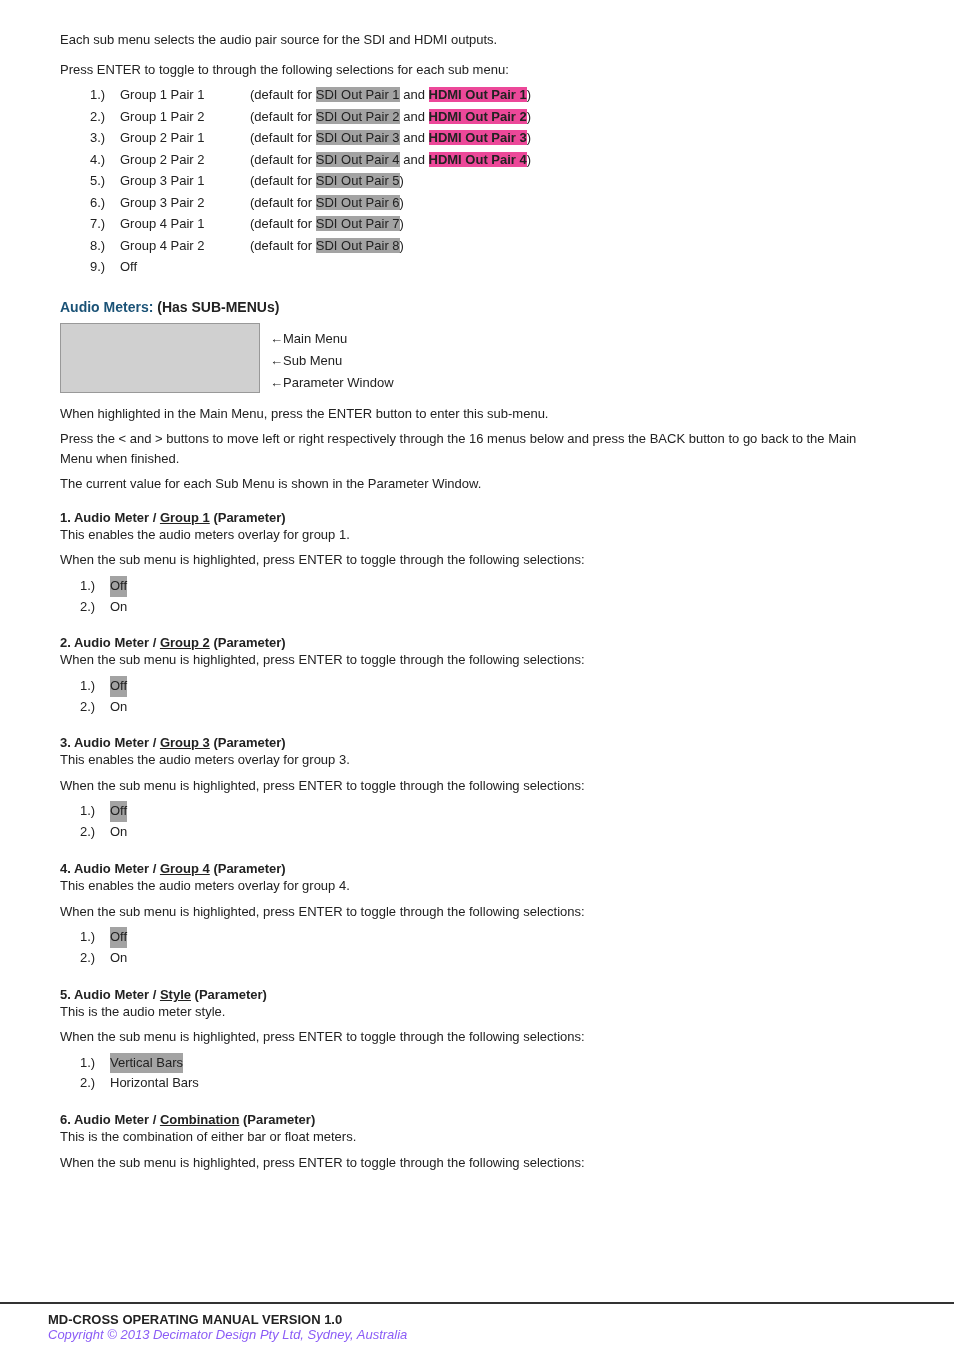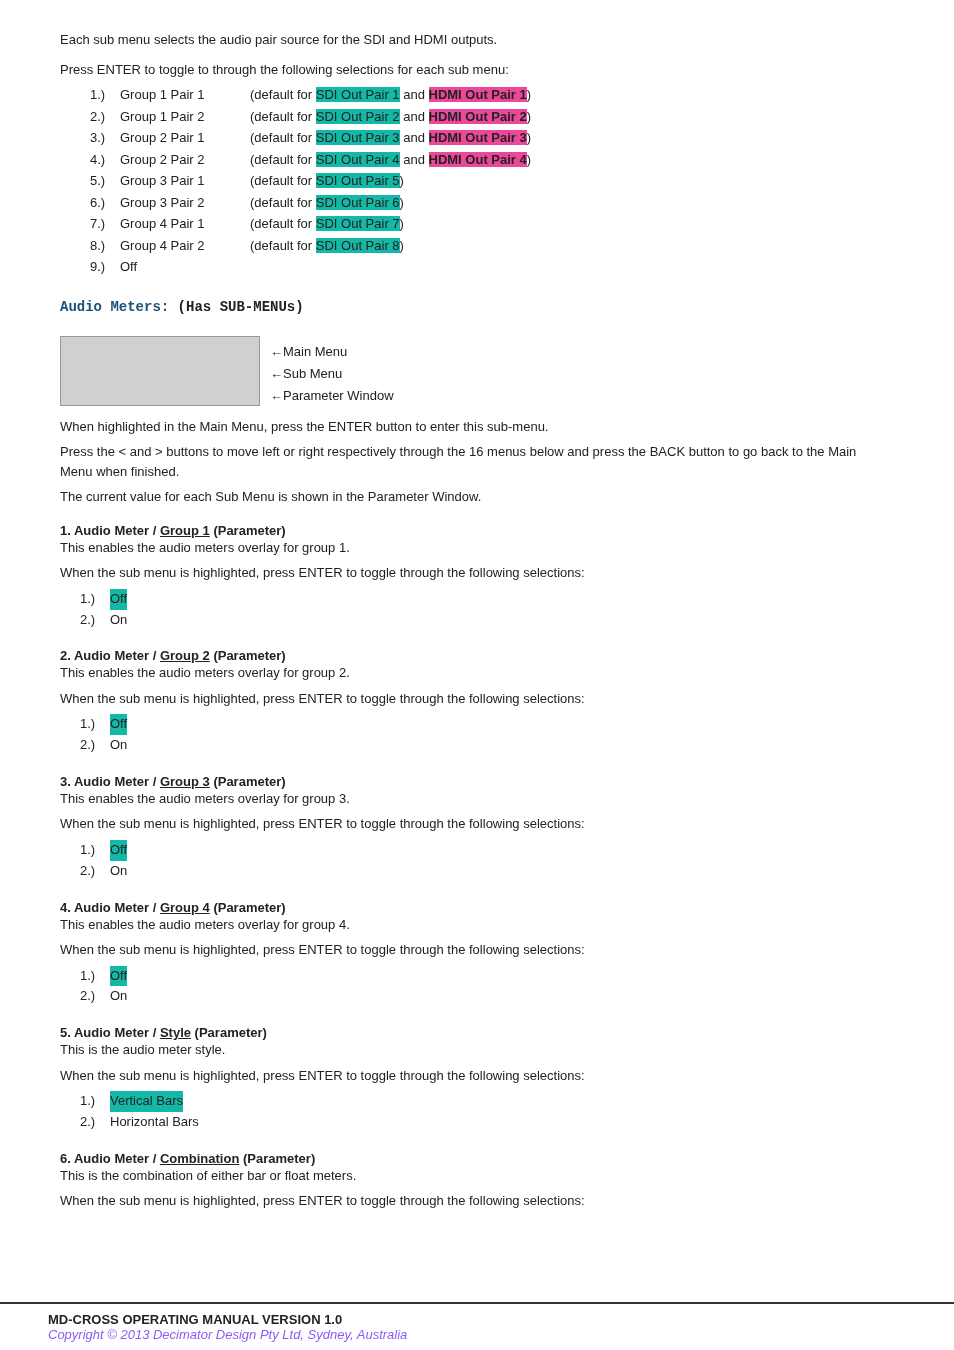--- a/index.html
+++ b/index.html
@@ -12,26 +12,25 @@
       min-height: 1350px;
       position: relative;
     }
     .page-content {
       padding: 30px 76px 80px 60px;
     }
     p { margin-bottom: 6px; line-height: 1.5; }
     .list-item { display: flex; margin-bottom: 2px; line-height: 1.5; }
     .list-num { min-width: 30px; }
     .list-label { min-width: 130px; }
-    .highlight-yellow { background-color: #14b8a6; text-align: right; }
+    .highlight-yellow { background-color: #a3a3a3; text-align: right; }
     .highlight-blue { background-color: #ec4899; font-weight: bold; }
     .section-header {
       margin-top: 22px;
-      margin-bottom: 21px;
-      font-family: Liberation Mono, monospace;
+      margin-bottom: 8px;
     }
     .section-header a {
       color: #1a5276;
       text-decoration: none;
       font-weight: bold;
       font-size: 14px;
     }
     .section-header span {
       font-size: 14px;
       font-weight: bold;
@@ -188,21 +187,20 @@
         <span class="sel-num">2.)</span>
         <span>On</span>
       </div>
     </div>
   </div>
 
   <div class="sub-section" style="margin-top: 18px;">
     <div class="sub-section-title bold">
       2. Audio Meter / <span class="underline">Group 2</span> (Parameter)
     </div>
-    <p>This enables the audio meters overlay for group 2.</p>
     <p>When the sub menu is highlighted, press ENTER to toggle through the following selections:</p>
     <div class="selection-list">
       <div class="selection-item">
         <span class="sel-num">1.)</span>
         <span class="highlight-yellow">Off</span>
       </div>
       <div class="selection-item">
         <span class="sel-num">2.)</span>
         <span>On</span>
       </div>

